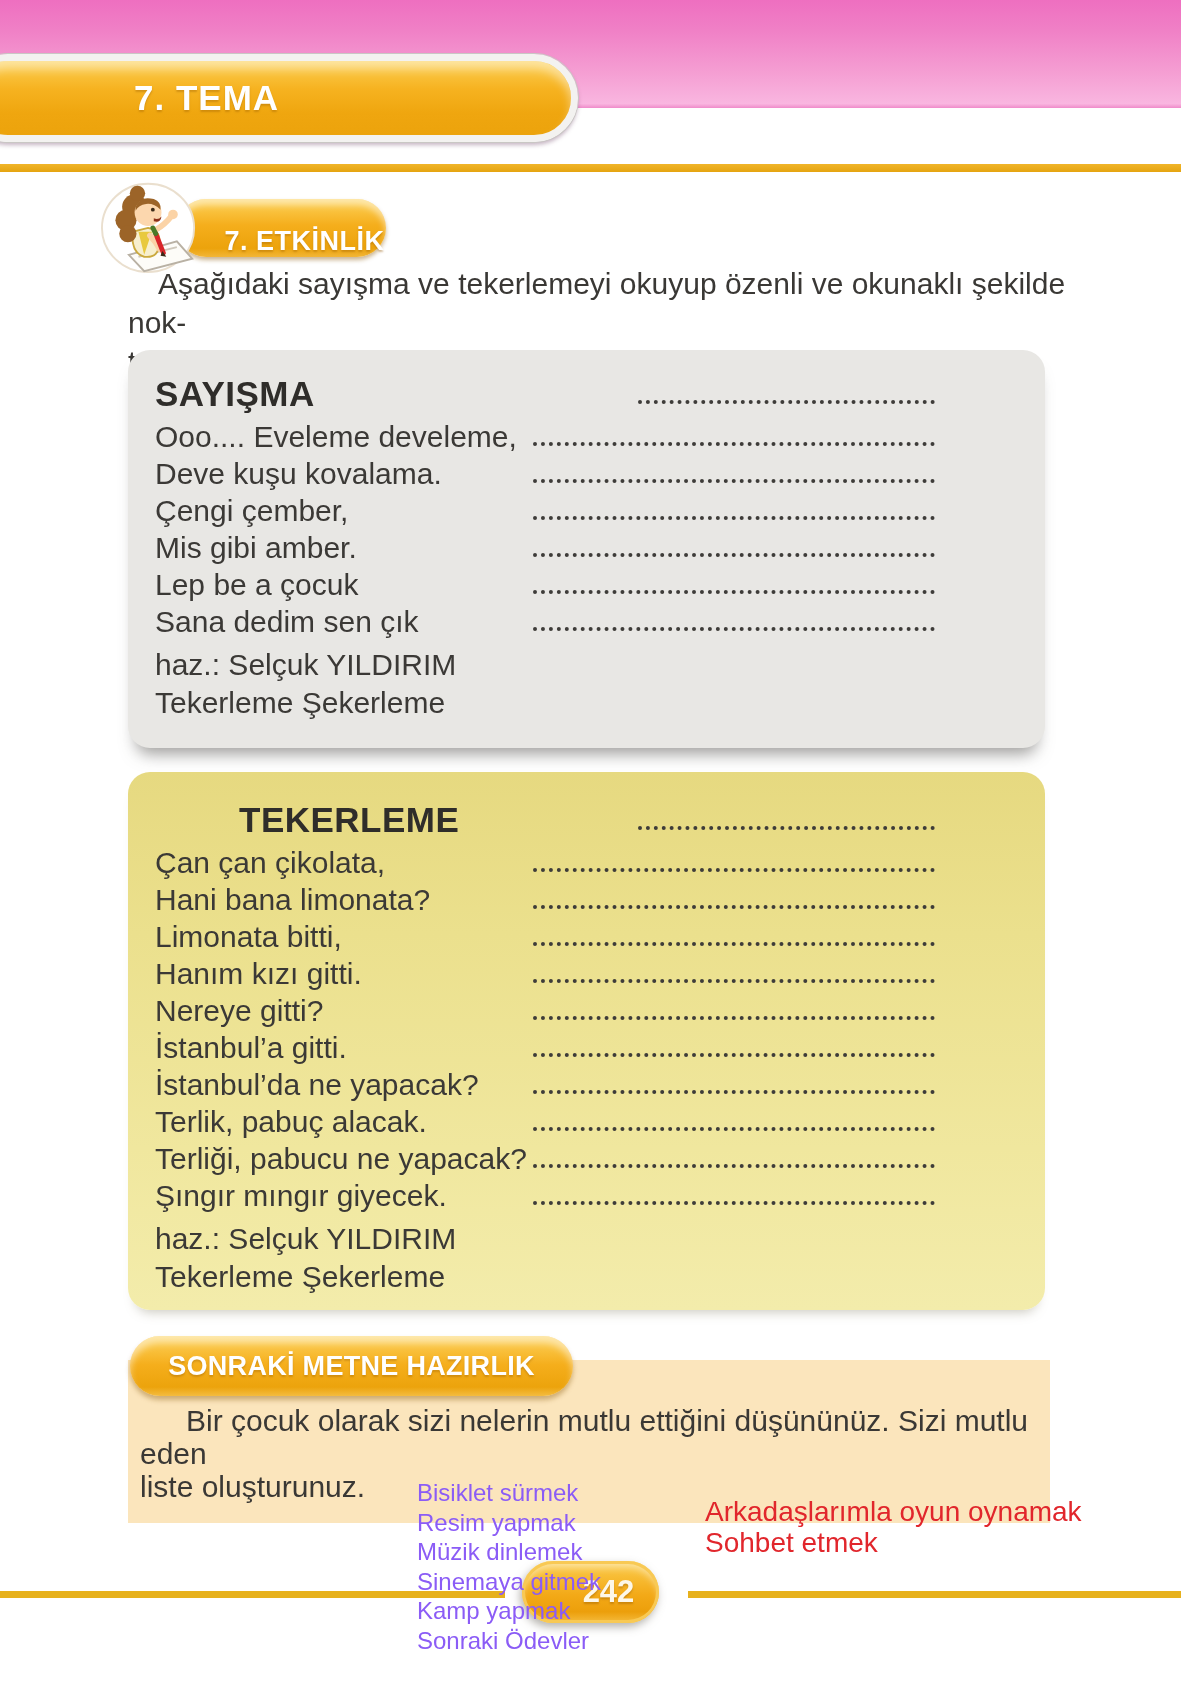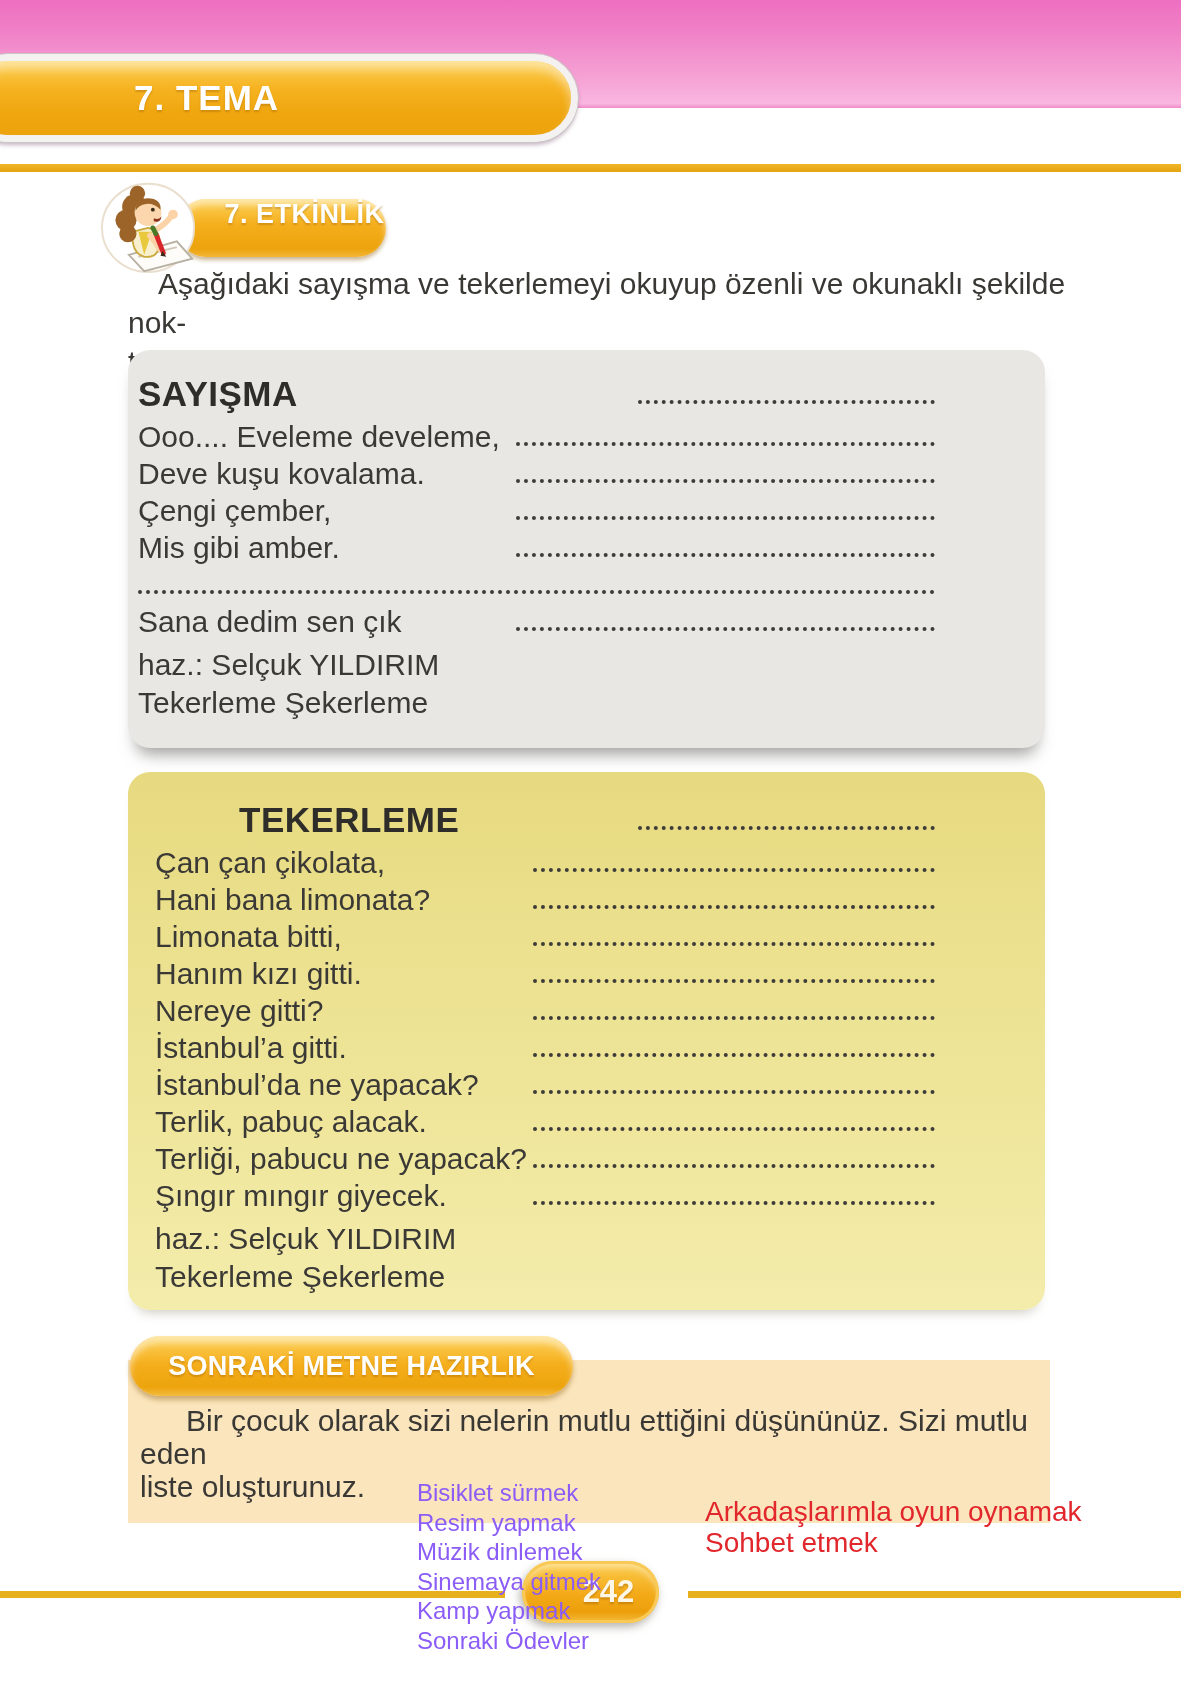--- a/index.html
+++ b/index.html
@@ -34,40 +34,40 @@
     position:absolute; left:0; top:164px; width:1181px; height:8px;
     background:linear-gradient(180deg,#f0b52a,#e5a410);
   }
 
   
   .etkinlik-badge {
     position:absolute; left:177px; top:199px; width:209px; height:58px;
     border-radius:29px;
     background:linear-gradient(180deg,#fdd259 0%, #f5ae1c 45%, #eca30c 85%, #f2b637 100%);
     box-shadow:0 3px 4px rgba(140,90,10,.45), inset 0 6px 6px rgba(255,255,255,.5);
-    display:flex; align-items:flex-start; justify-content:center; padding-left:46px;
+    display:flex; align-items:flex-end; justify-content:center; padding-left:46px;
   }
   .etkinlik-label {
     color:#ffffff; font-weight:bold; font-size:27px; letter-spacing:.5px;
     text-shadow:0 2px 2px rgba(150,90,0,.35);
   }
   .girl-figure { position:absolute; left:96px; top:178px; width:106px; height:96px; z-index:3; }
 
   
   .instruction {
     position:absolute; left:128px; top:264px; width:940px;
     font-size:30px; line-height:39px; color:#3a3835;
   }
   .instruction .l1 { text-indent:30px; }
 
   
   .verse-box { position:absolute; left:128px; width:917px; border-radius:22px; }
   .sayisma-box {
     top:350px; height:398px; background:#e8e7e4;
-    padding:16px 110px 0 10px;
+    padding:16px 110px 0 27px;
     box-shadow:0 14px 16px -8px rgba(80,78,74,.55);
   }
   .tekerleme-box {
     top:772px; height:538px;
     background:linear-gradient(180deg,#e6d980 0%, #ebe08d 30%, #f0e79e 70%, #f3ecab 100%);
     padding:20px 110px 0 27px;
     box-shadow:0 10px 12px -8px rgba(120,115,90,.4);
   }
   .verse-title-row { display:flex; align-items:flex-end; height:48px; margin-bottom:4px; }
   .verse-title { font-size:35px; font-weight:bold; color:#2f2d2a; letter-spacing:.5px; }
@@ -181,20 +181,21 @@
   </div>
   <div class="verse-row">
     <span class="verse-text">Çengi çember,</span>
       <span class="dots"></span>
   </div>
   <div class="verse-row">
     <span class="verse-text">Mis gibi amber.</span>
       <span class="dots"></span>
   </div>
   <div class="verse-row">
+    <span class="verse-text">Lep be a çocuk</span>
       <span class="dots"></span>
   </div>
   <div class="verse-row">
     <span class="verse-text">Sana dedim sen çık</span>
       <span class="dots"></span>
   </div>
   <div class="credits">
     <div>haz.: Selçuk YILDIRIM</div>
     <div>Tekerleme Şekerleme</div>
   </div>

